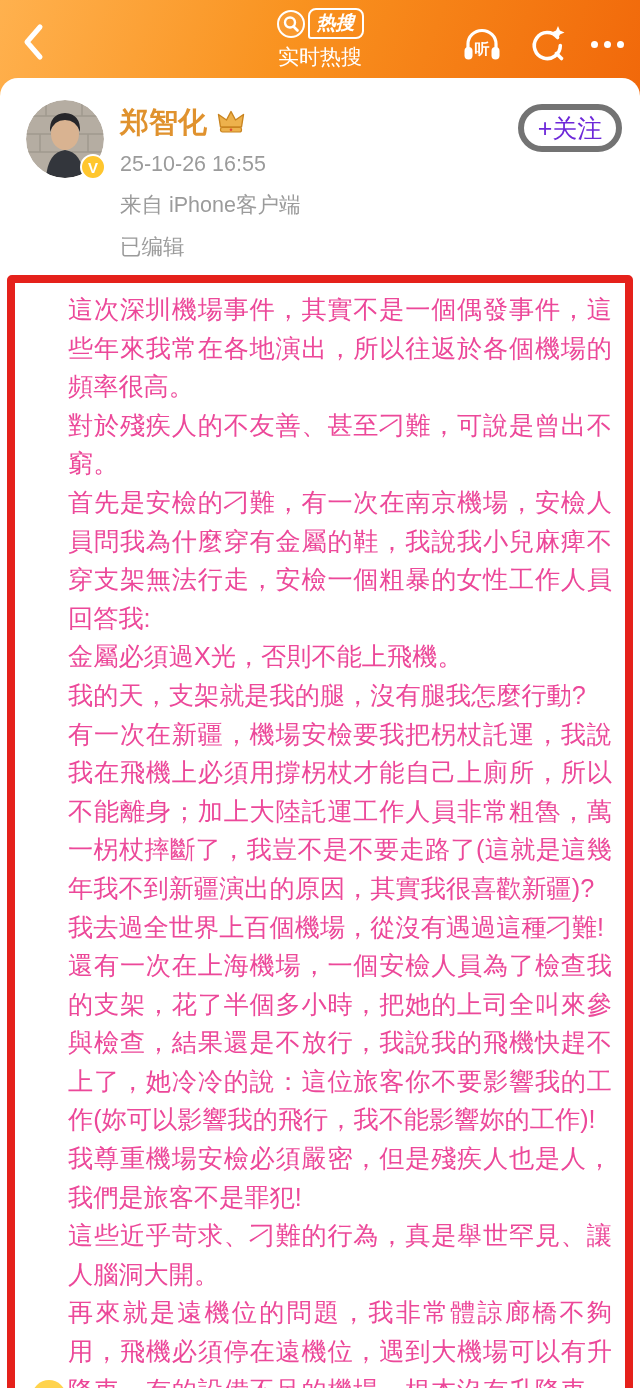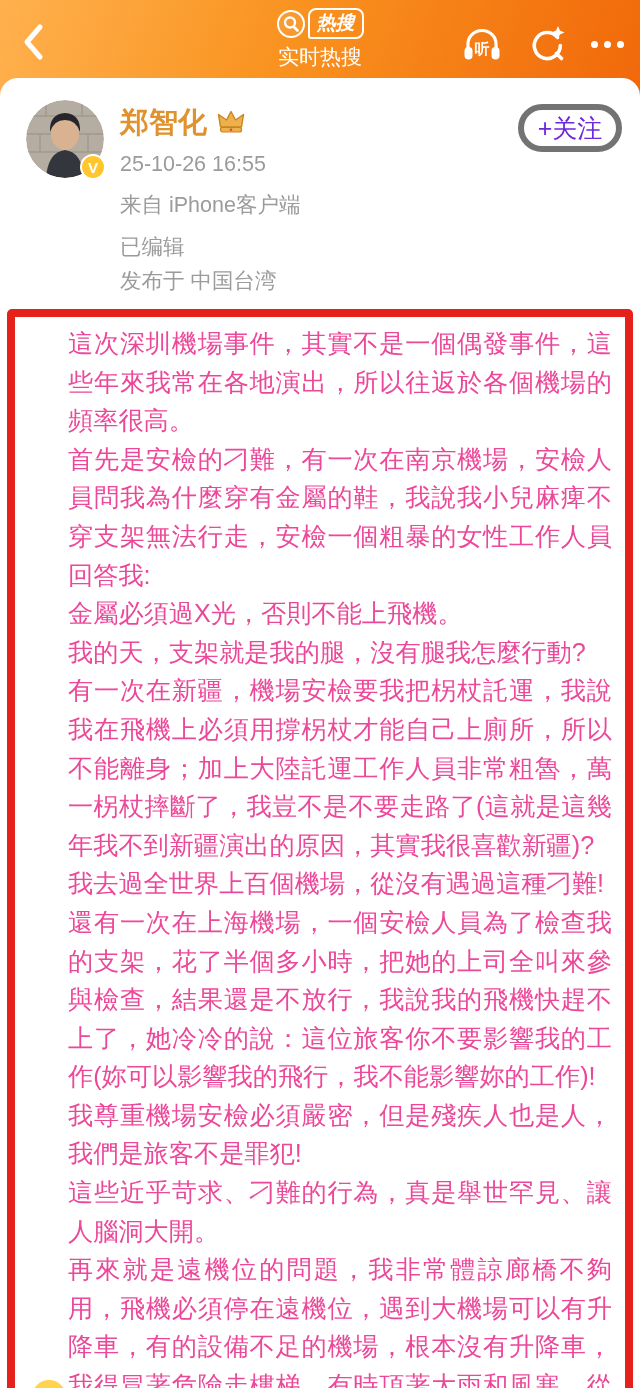--- a/index.html
+++ b/index.html
@@ -148,28 +148,28 @@
             <rect x="4.5" y="19.5" width="21" height="4.5" rx="2" fill="#edb14c" stroke="#c9841f" stroke-width="1.2"></rect>
             <circle cx="15" cy="21.7" r="1.3" fill="#e2473a"></circle>
           </svg>
         </span>
       </div>
       <div class="meta-line">
         <span>25-10-26 16:55</span>
         <span>来自 iPhone客户端</span>
         <span>已编辑</span>
       </div>
-      <div class="meta-line2">发布于 中国台湾</div>
     </div>
 
     <button class="follow-btn">+关注</button>
   </div>
 
   <div class="content-box">
   <div class="para">這次深圳機場事件，其實不是一個偶發事件，這些年來我常在各地演出，所以往返於各個機場的頻率很高。</div>
+      <div class="para">對於殘疾人的不友善、甚至刁難，可說是曾出不窮。</div>
       <div class="para">首先是安檢的刁難，有一次在南京機場，安檢人員問我為什麼穿有金屬的鞋，我說我小兒麻痺不穿支架無法行走，安檢一個粗暴的女性工作人員回答我:</div>
       <div class="para">金屬必須過X光，否則不能上飛機。</div>
       <div class="para">我的天，支架就是我的腿，沒有腿我怎麼行動?</div>
       <div class="para">有一次在新疆，機場安檢要我把柺杖託運，我說我在飛機上必須用撐柺杖才能自己上廁所，所以不能離身；加上大陸託運工作人員非常粗魯，萬一柺杖摔斷了，我豈不是不要走路了(這就是這幾年我不到新疆演出的原因，其實我很喜歡新疆)?</div>
       <div class="para">我去過全世界上百個機場，從沒有遇過這種刁難!</div>
       <div class="para">還有一次在上海機場，一個安檢人員為了檢查我的支架，花了半個多小時，把她的上司全叫來參與檢查，結果還是不放行，我說我的飛機快趕不上了，她冷冷的說：這位旅客你不要影響我的工作(妳可以影響我的飛行，我不能影響妳的工作)!</div>
       <div class="para">我尊重機場安檢必須嚴密，但是殘疾人也是人，我們是旅客不是罪犯!</div>
       <div class="para">這些近乎苛求、刁難的行為，真是舉世罕見、讓人腦洞大開。</div>
       <div class="para">再來就是遠機位的問題，我非常體諒廊橋不夠用，飛機必須停在遠機位，遇到大機場可以有升降車，有的設備不足的機場，根本沒有升降車，我得冒著危險走樓梯，有時頂著大雨和風寒，從機艙走下樓梯，再走到擺渡車，根本是一趟艱苦的馬拉松之旅。更慘的是像昨天的深圳機場，升降車不是幫你上飛機，而是刁難你上不了飛機。</div>
     </div>

